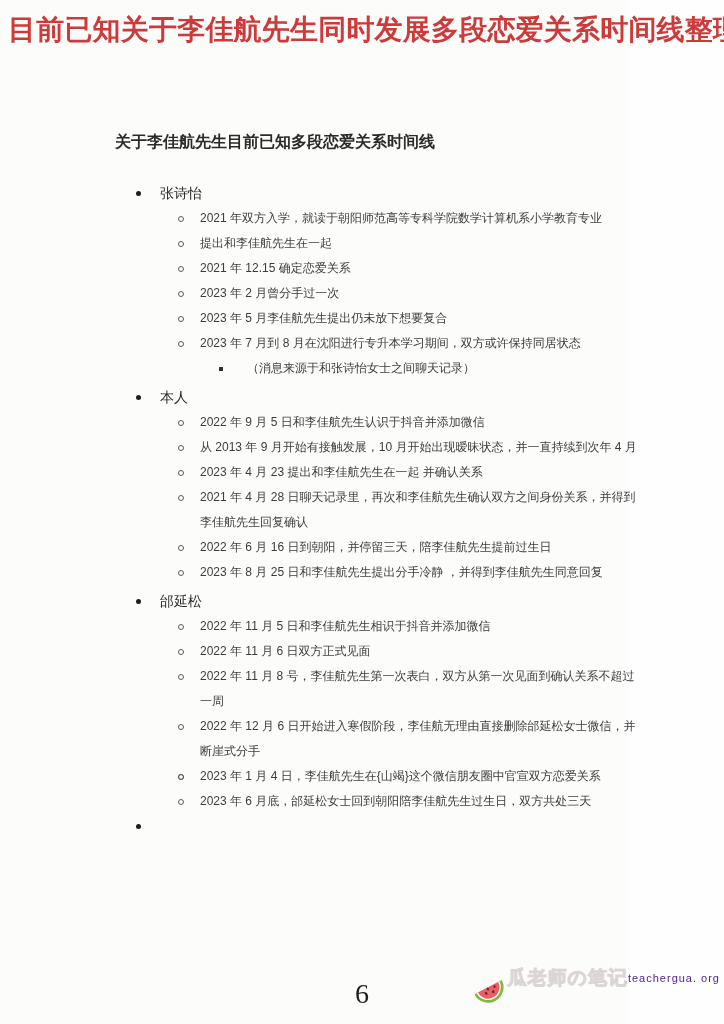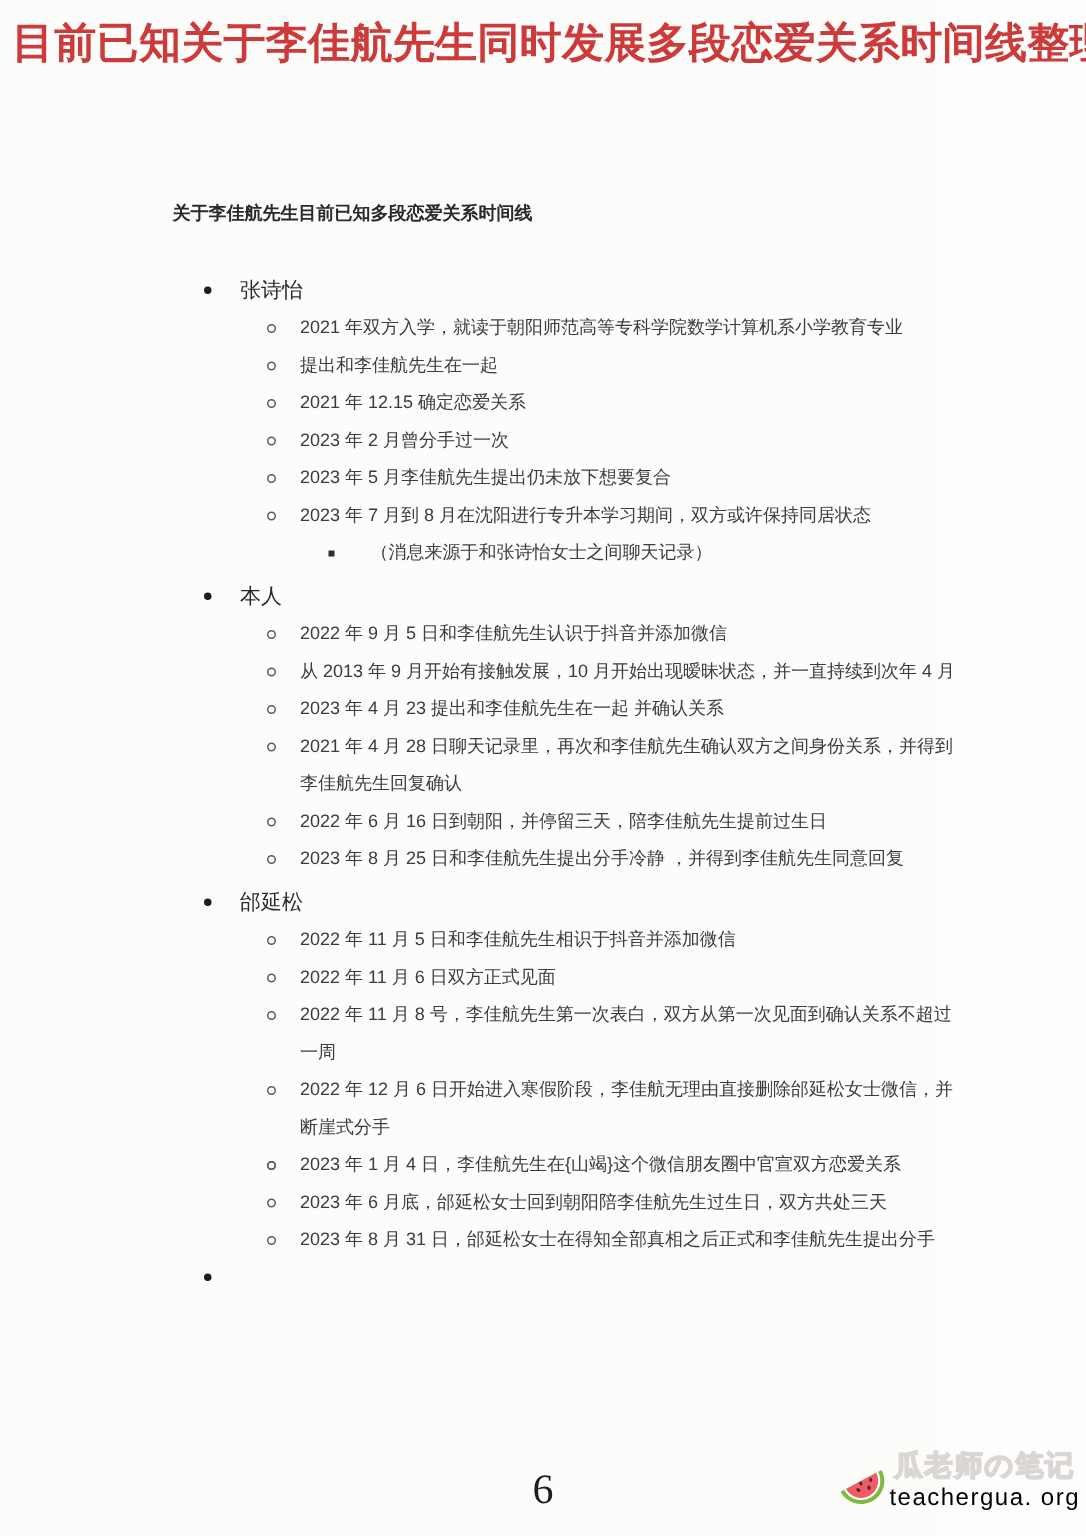--- a/index.html
+++ b/index.html
@@ -8,43 +8,43 @@
     background:linear-gradient(90deg,#fcfcfb 0%,#fcfcfb 86.5%,#fefefe 87%,#fefefe 100%);
     font-family:"Liberation Sans","DejaVu Sans",sans-serif;
   }
   .red-title{
     position:absolute;top:13px;left:8px;width:710px;
     font-family:"Liberation Serif","DejaVu Serif",serif;
     font-weight:bold;font-size:28px;line-height:34px;
     color:#cd3a3a;white-space:nowrap;letter-spacing:.2px;
   }
   .doc{position:absolute;top:131px;left:115px;width:545px;color:#3c3c3c;}
-  .doc-heading{font-size:12px;font-weight:bold;color:#2a2a2a;line-height:22px;margin:0 0 28px 0;}
+  .doc-heading{font-size:16px;font-weight:bold;color:#2a2a2a;line-height:22px;margin:0 0 28px 0;}
   .sec + .sec{margin-top:4px;}
   .row{position:relative;line-height:25px;font-size:12px;}
   .row .b1{position:absolute;left:21px;top:10px;width:5px;height:5px;background:#1d1d1d;border-radius:50%;}
   .row.l1{padding-left:45px;font-weight:normal;font-size:14px;color:#2a2a2a;}
   .row.l2{padding-left:85px;}
   .row.l2 .txt{display:block;width:444px;}
   .row .b2{position:absolute;left:63px;top:10px;width:4px;height:4px;border:1px solid #5c5c5c;border-radius:50%;background:transparent;}
   .row.l3{padding-left:132px;}
   .row .b3{position:absolute;left:104px;top:11px;width:4px;height:4px;background:#2e2e2e;}
   .row.trailing{height:25px;}
   .page-number{
     position:absolute;left:0;right:0;top:978px;text-align:center;
     font-family:"Liberation Serif","DejaVu Serif",serif;font-size:28px;color:#1f1f1f;
   }
   .watermark{position:absolute;right:4px;top:966px;display:flex;align-items:flex-start;}
   .wm-icon{width:36px;height:38px;flex:0 0 auto;margin-top:4px;}
-  .wm-text{display:flex;flex-direction:column;align-items:center;}
+  .wm-text{display:flex;flex-direction:row;align-items:center;}
   .wm-brand{
     font-size:19px;font-weight:bold;line-height:24px;letter-spacing:1px;
     color:#faf8f7;-webkit-text-stroke:1px #dbd6d3;text-shadow:0 0 1px #e3dedb;
   }
-  .wm-url{font-size:16px;line-height:17px;color:#000000;letter-spacing:1px;}
+  .wm-url{font-size:11px;line-height:17px;color:#4c1d95;letter-spacing:1px;}
 </style>
 </head>
 <body>
 
 <div class="red-title">目前已知关于李佳航先生同时发展多段恋爱关系时间线整理</div>
 
 <div class="doc">
   <div class="doc-heading">关于李佳航先生目前已知多段恋爱关系时间线</div>
 
   <div class="sec">
@@ -135,24 +135,20 @@
         <span class="b2"></span>
       </div>
     <div class="row l2">
         <span class="b2"></span>
         <span class="txt">2023 年 1 月 4 日，李佳航先生在{山竭}这个微信朋友圈中官宣双方恋爱关系</span>
       </div>
     <div class="row l2">
         <span class="b2"></span>
         <span class="txt">2023 年 6 月底，邰延松女士回到朝阳陪李佳航先生过生日，双方共处三天</span>
       </div>
-    <div class="row l2">
-        <span class="b2"></span>
-        <span class="txt">2023 年 8 月 31 日，邰延松女士在得知全部真相之后正式和李佳航先生提出分手</span>
-      </div>
   </div>
 
   <div class="row trailing">
     <span class="b1"></span>
   </div>
 </div>
 
 <div class="page-number">6</div>
 
 <div class="watermark">

